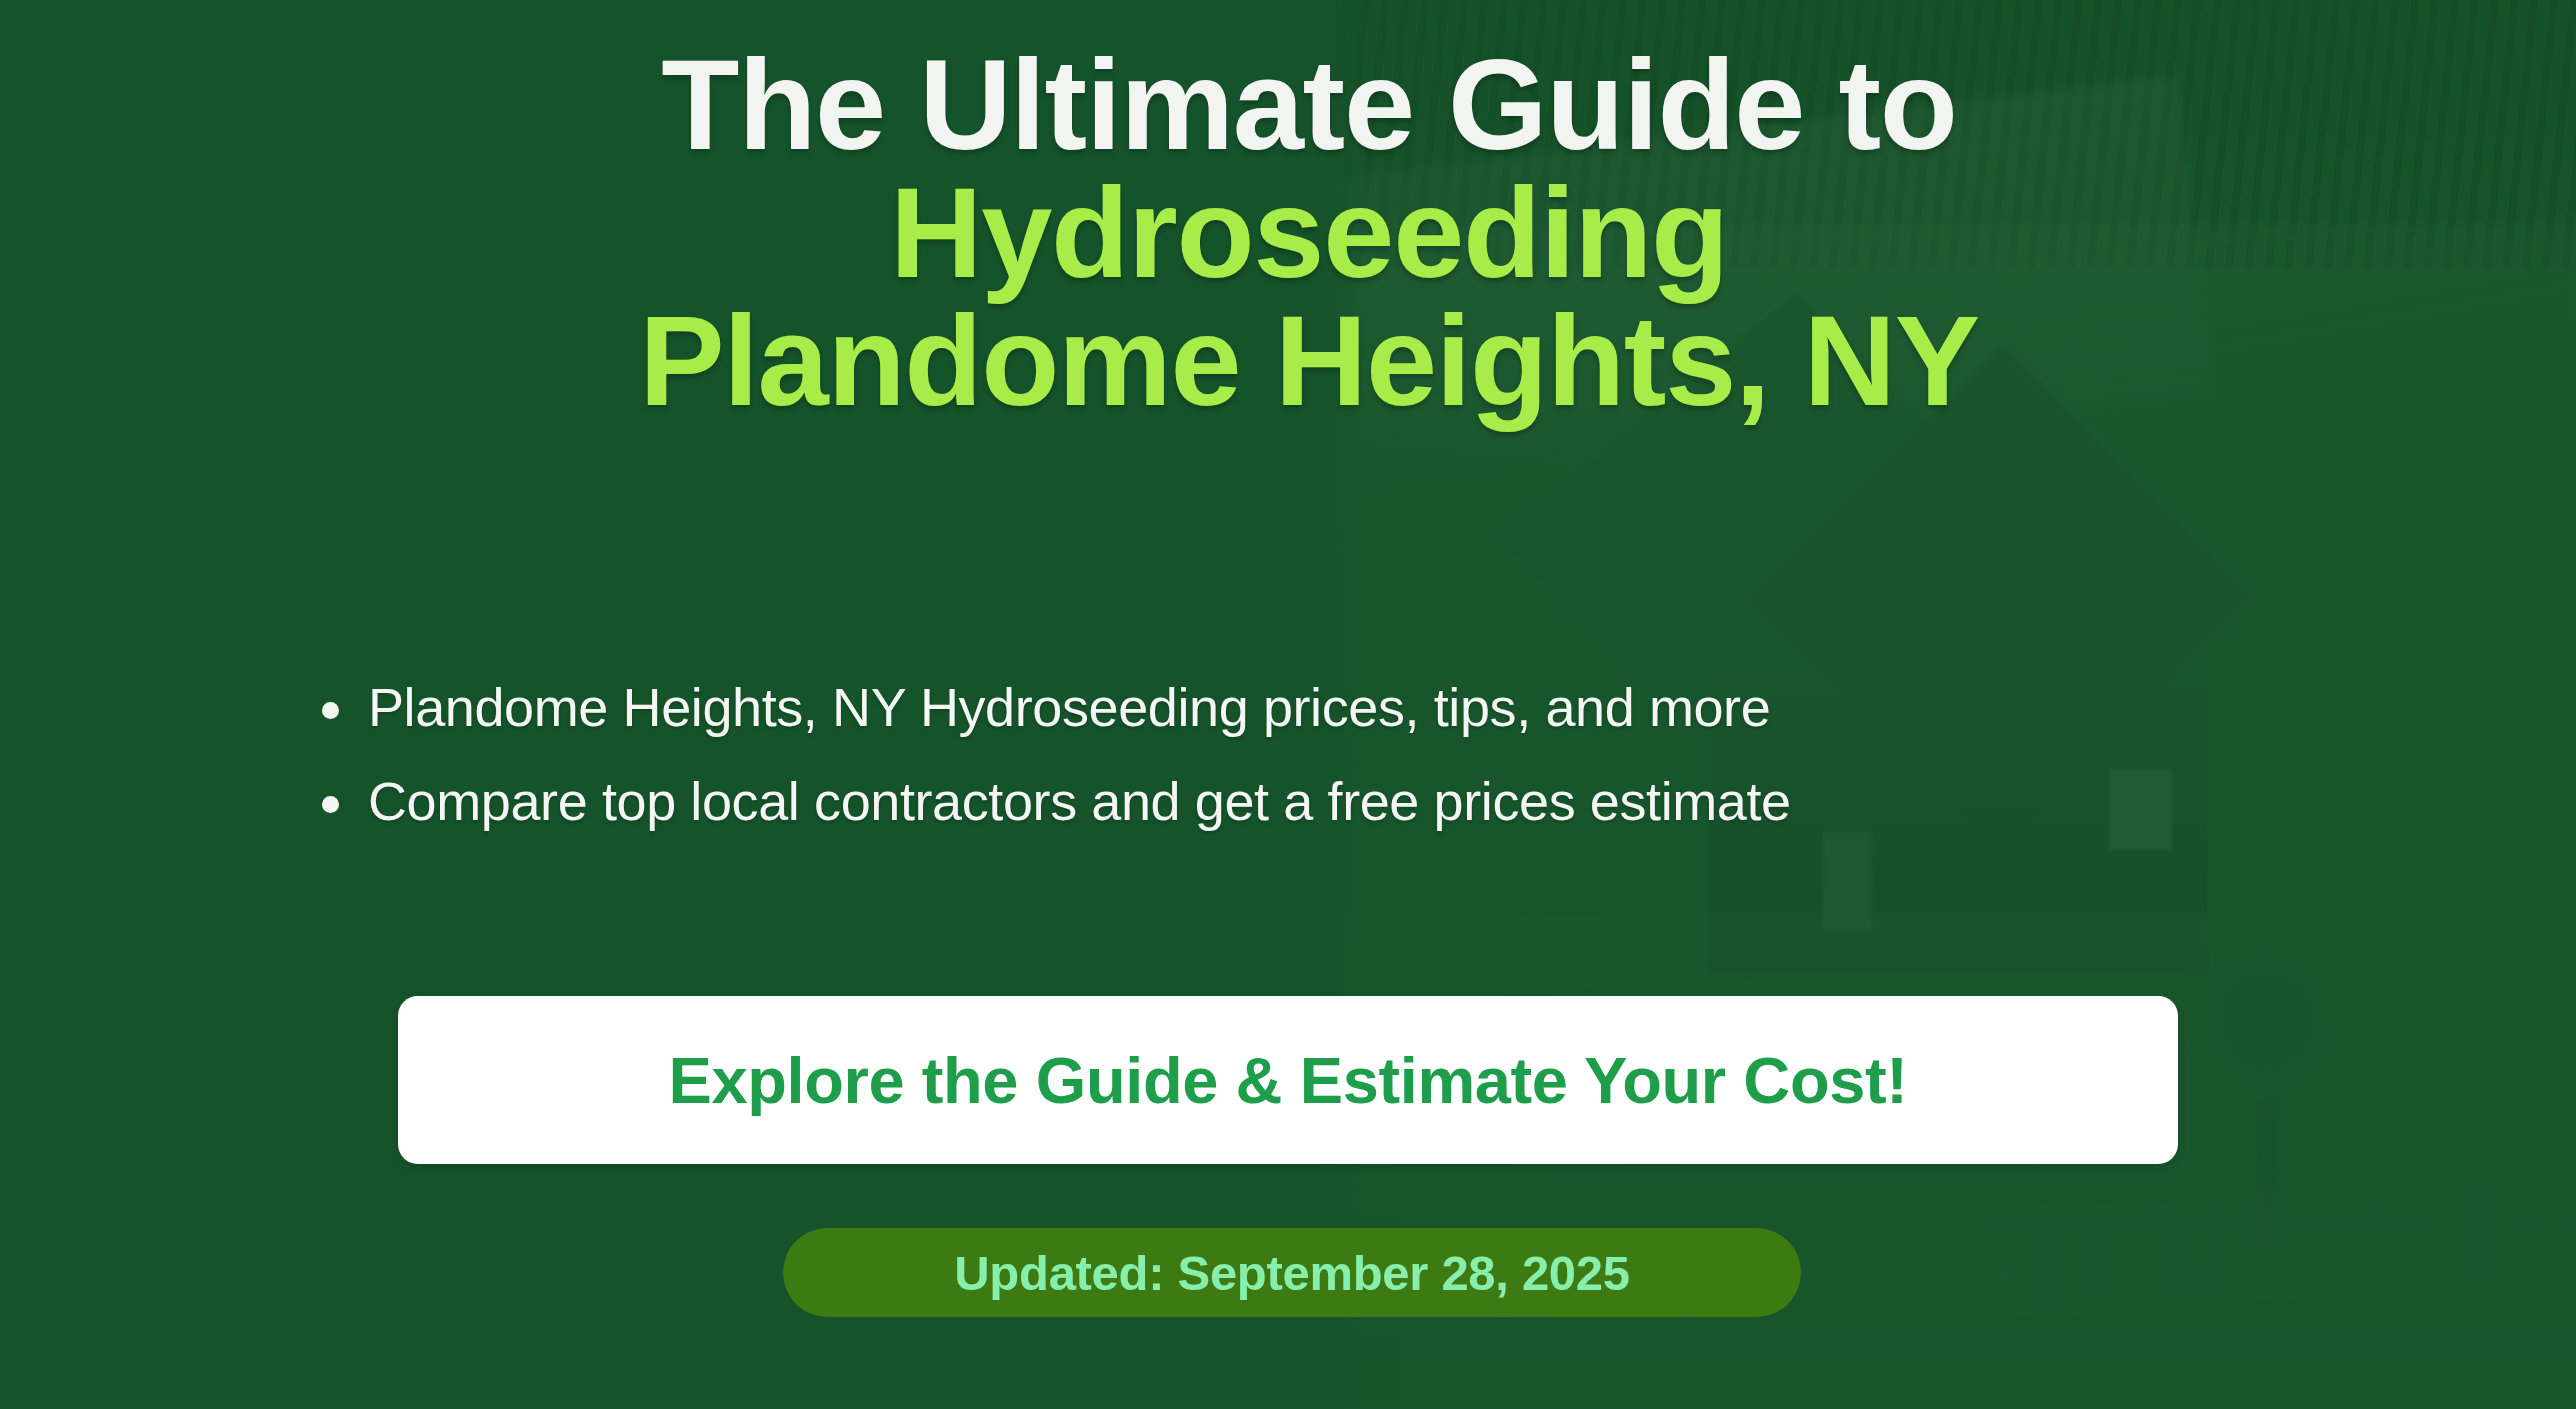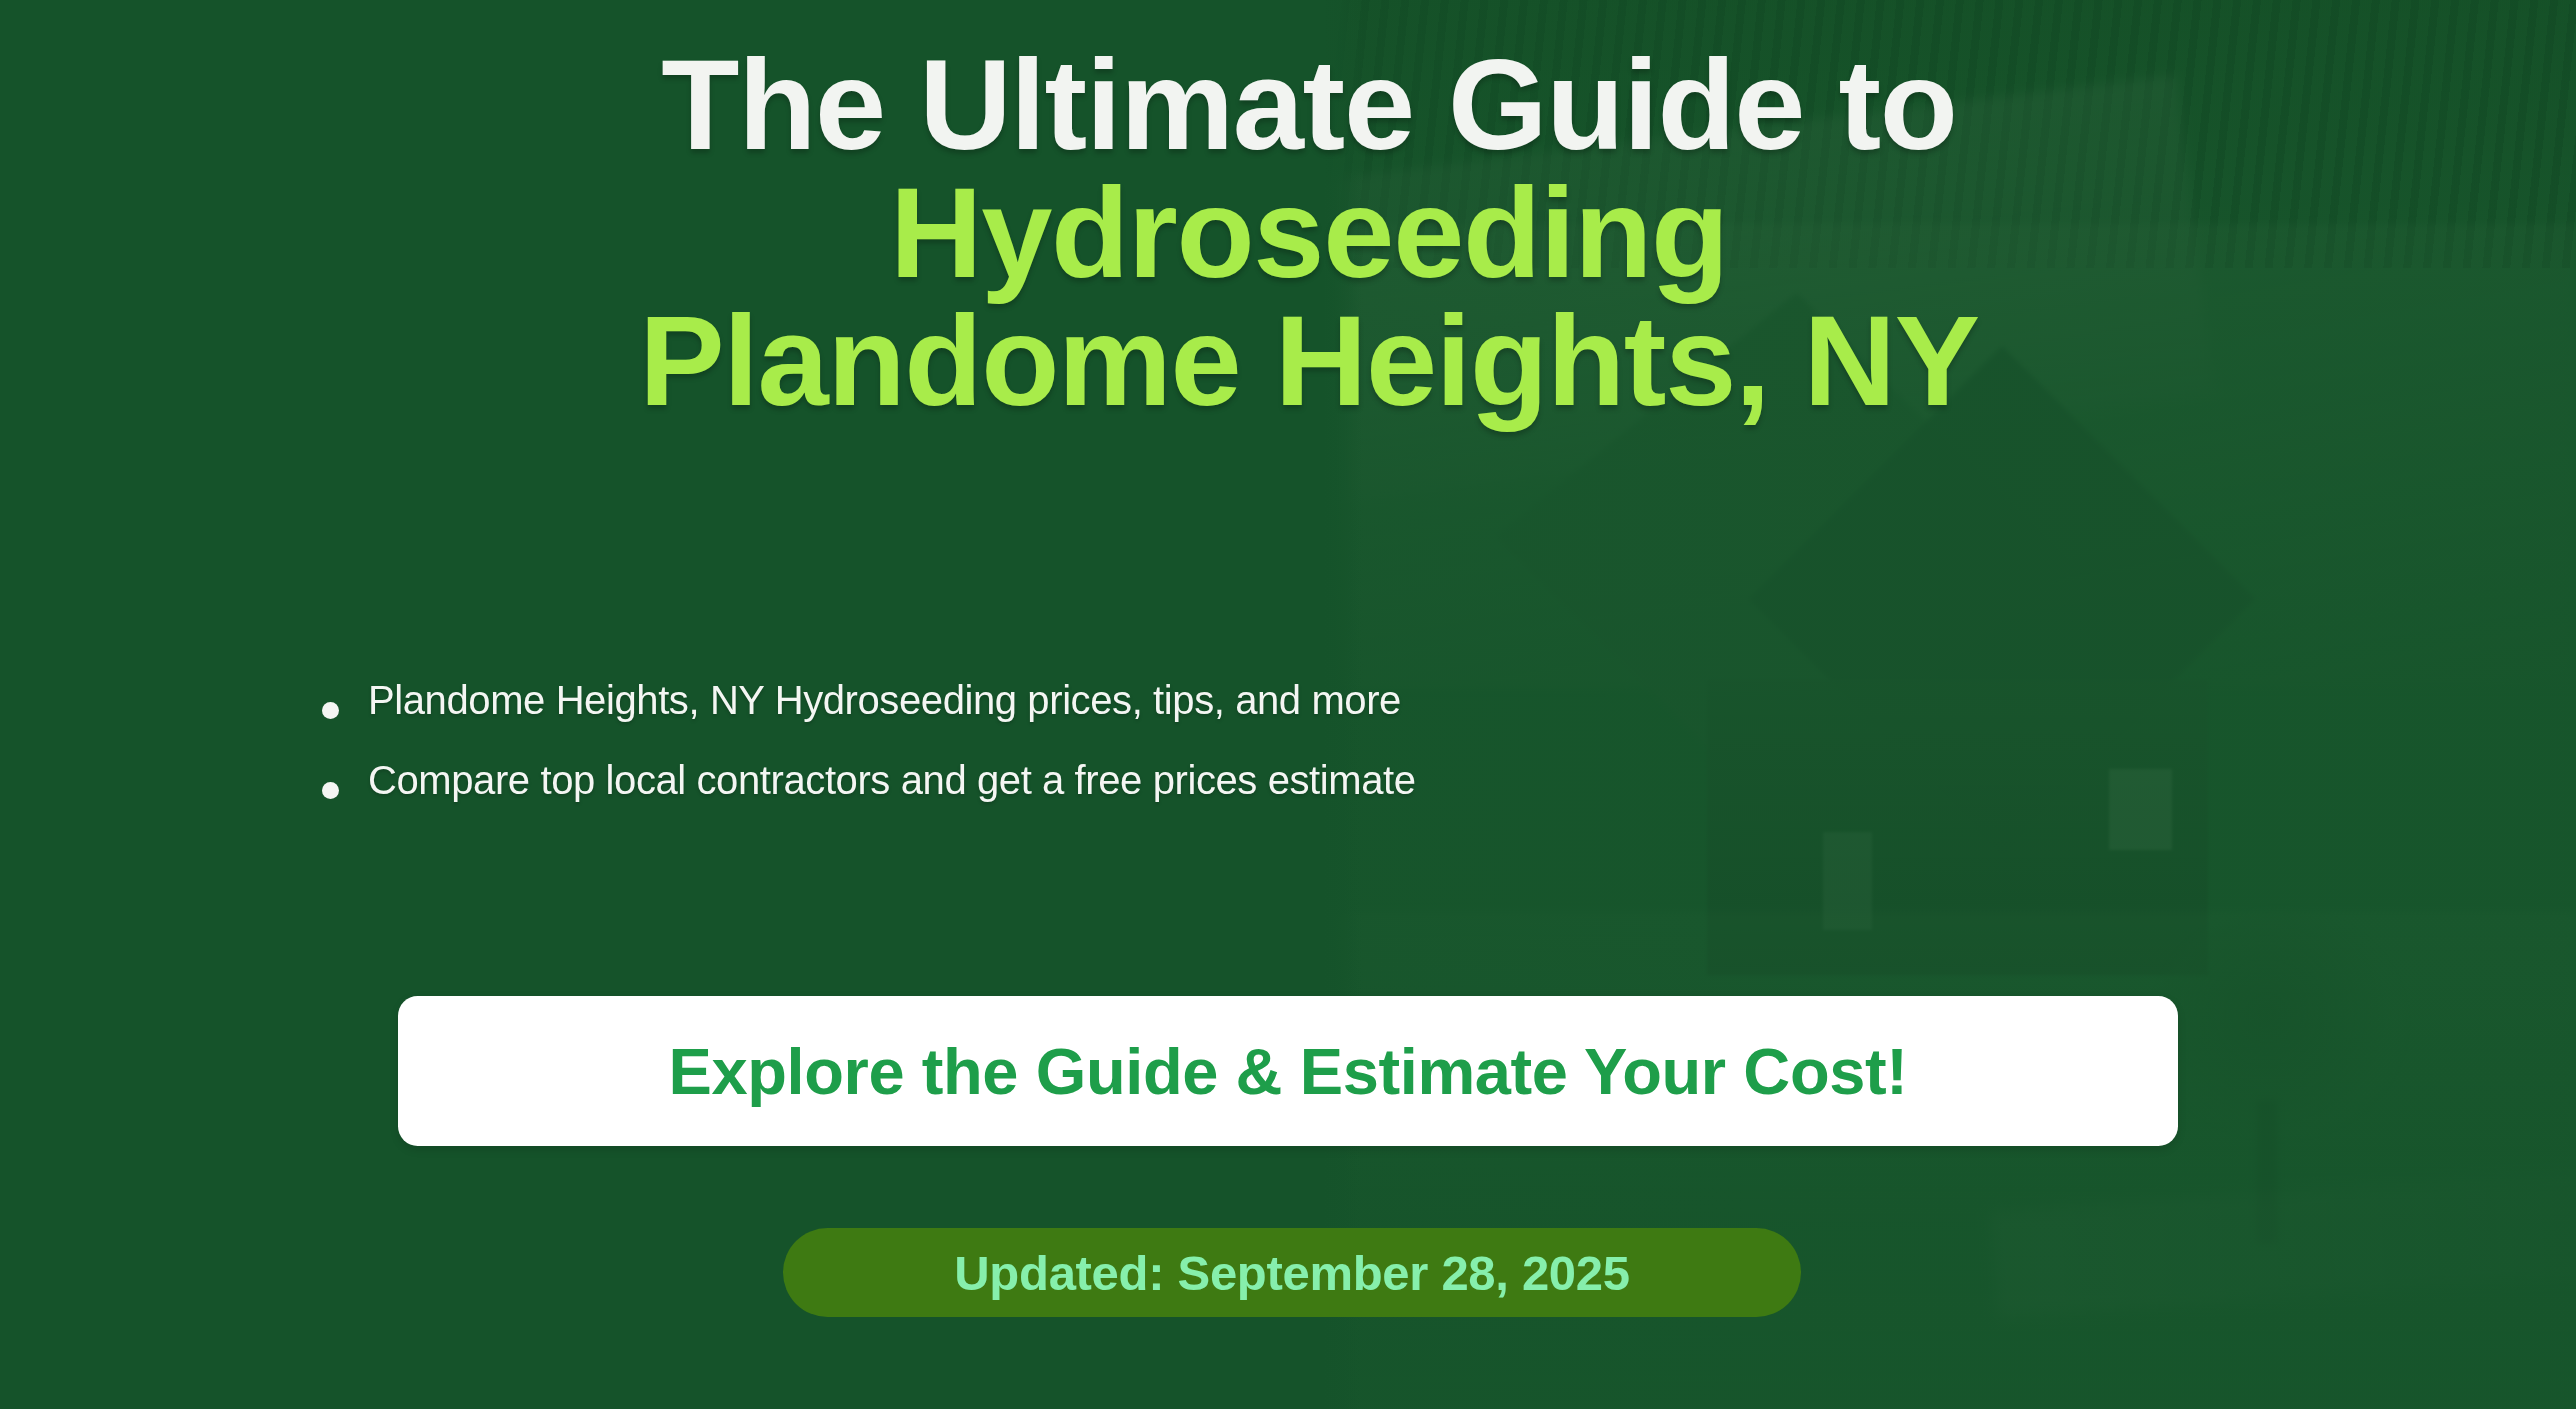--- a/index.html
+++ b/index.html
@@ -117,40 +117,40 @@
 
   .bullets {
     position:absolute;
     left:322px; top:680px;
     list-style:none;
   }
   .bullets li {
     display:flex;
     align-items:flex-start;
     color:#f4f6f3;
-    font-size:40px;
+    font-size:54px;
     line-height:1.0;
     margin-bottom:40px;
     letter-spacing:-0.4px;
     text-shadow:0 1.8px 3.6px rgba(0,0,0,.20);
   }
   .bullets .dot {
     display:inline-block;
     width:17px; height:17px;
     border-radius:50%;
     background:#f4f6f3;
     margin-right:29px;
     margin-top:21.5px;
     flex:0 0 auto;
   }
 
   .cta-button {
     position:absolute;
     left:398px; top:996px;
-    width:1780px; height:150px;
+    width:1780px; height:168px;
     background:#ffffff;
     border-radius:19.7px;
     border:none;
     color:#1e9e4a;
     font-family:"Liberation Sans", sans-serif;
     font-size:65px;
     font-weight:bold;
     letter-spacing:-0.4px;
     cursor:pointer;
     box-shadow:0 3.6px 9px rgba(0,0,0,.12);

